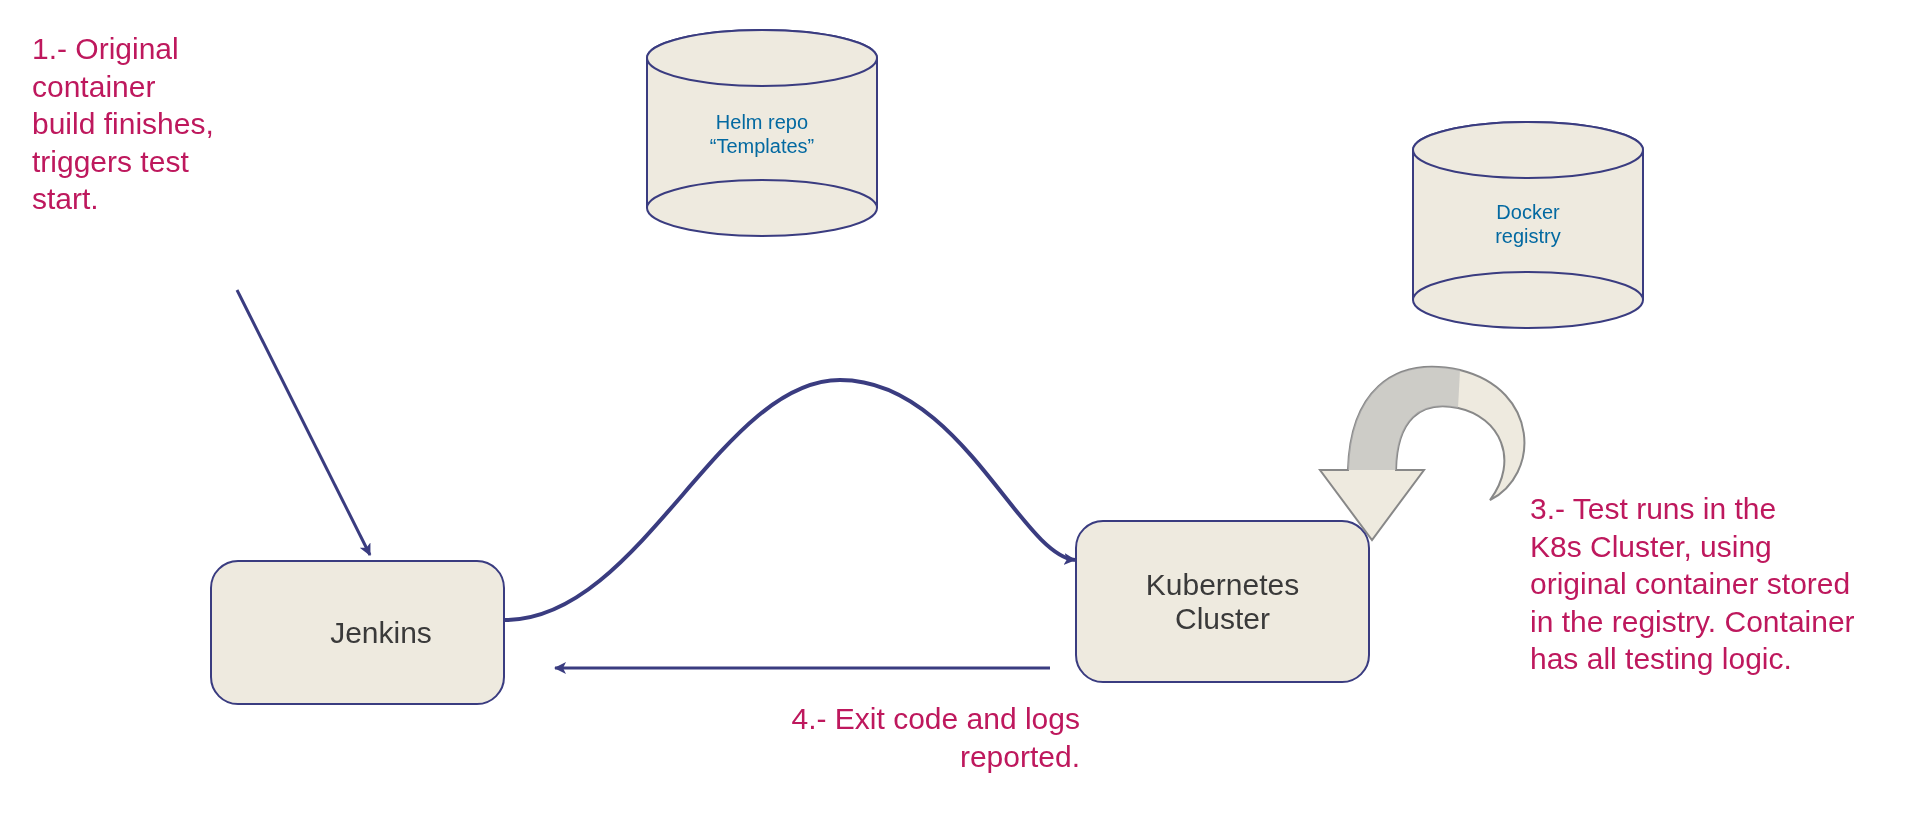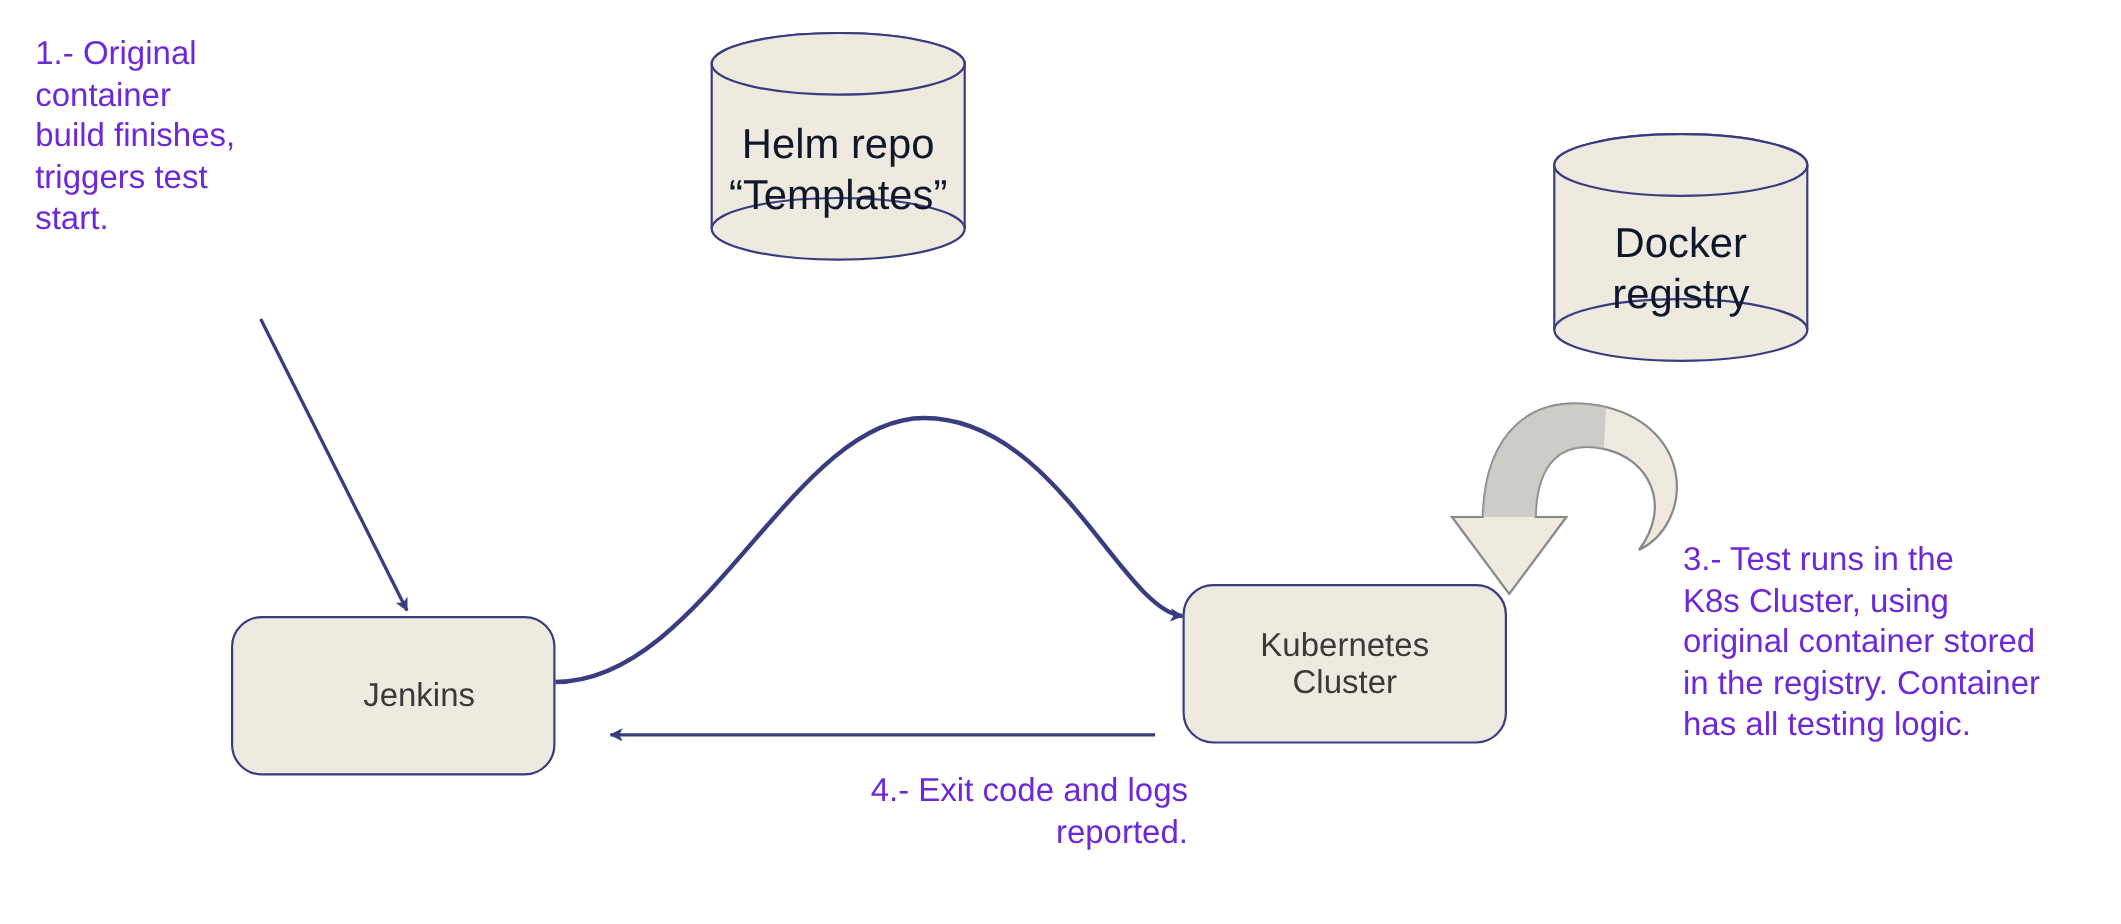--- a/index.html
+++ b/index.html
@@ -16,41 +16,41 @@
   .stage {
     position: absolute;
     left: 0; top: 0;
     width: 1928px;
     height: 840px;
   }
   .text-block {
     position: absolute;
     font-size: 30px;
     line-height: 1.25;
-    color: #6d28d9;
+    color: #be185d;
   }
   .node-box {
     position: absolute;
     background: #eeeadf;
     border: 2px solid #3a3c80;
     border-radius: 28px;
     display: flex;
     align-items: center;
     justify-content: center;
     text-align: center;
     font-size: 30px;
     color: #3a3a3a;
     padding: 6px 10px;
     box-sizing: border-box;
   }
   .cyl-label {
     position: absolute;
-    font-size: 38px;
+    font-size: 20px;
     text-align: center;
-    color: #0f172a;
+    color: #0369a1;
     line-height: 1.2;
   }
   svg { position: absolute; left:0; top:0; }
 </style>
 </head>
 <body>
 
 <div class="stage">
 
   <svg width="1928" height="840">
@@ -119,21 +119,21 @@
 in the registry. Container
 has all testing logic.</div>
 
   <div class="text-block" style="left:680px; top:700px; width:400px; text-align:right; white-space:pre-line;">4.- Exit code and logs
 reported.</div>
 
   <div class="node-box" style="left:210px; top:560px; width:295px; height:145px;">
     <span style="white-space:pre-line;margin-left:47px;">Jenkins</span>
   </div>
 
-  <div class="node-box" style="left:1075px; top:520px; width:295px; height:145px;margin-top:11px;">
+  <div class="node-box" style="left:1075px; top:520px; width:295px; height:163px;">
     <span style="white-space:pre-line;">Kubernetes
 Cluster</span>
   </div>
 
   <div class="cyl-label" style="left:647px; top:110px; width:230px; white-space:pre-line;">Helm repo
 “Templates”</div>
 
   <div class="cyl-label" style="left:1413px; top:200px; width:230px; white-space:pre-line;">Docker
 registry</div>
 

